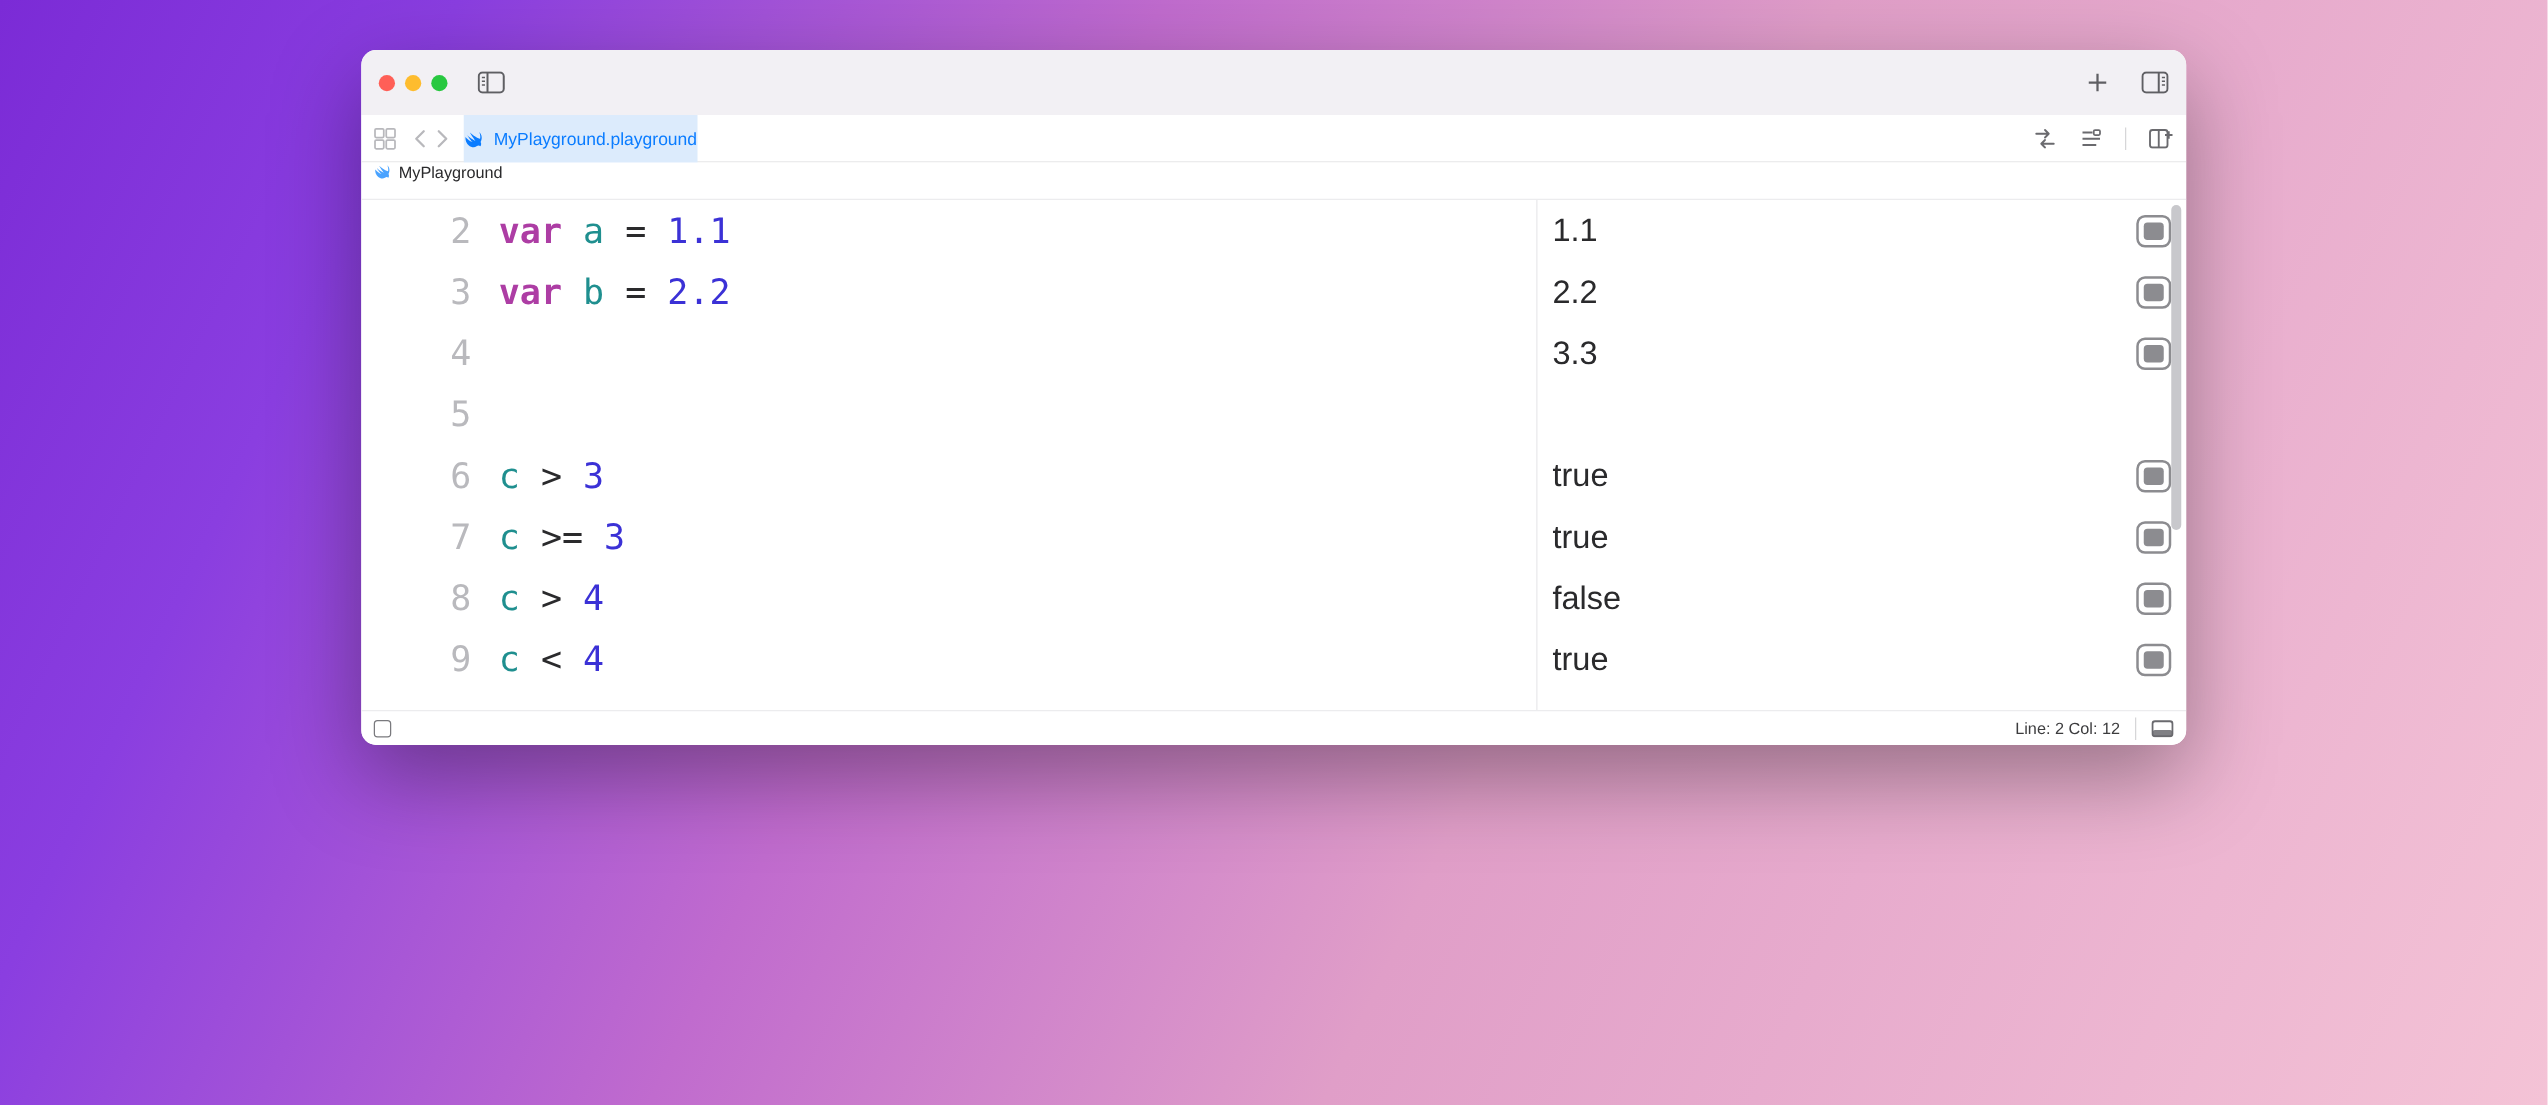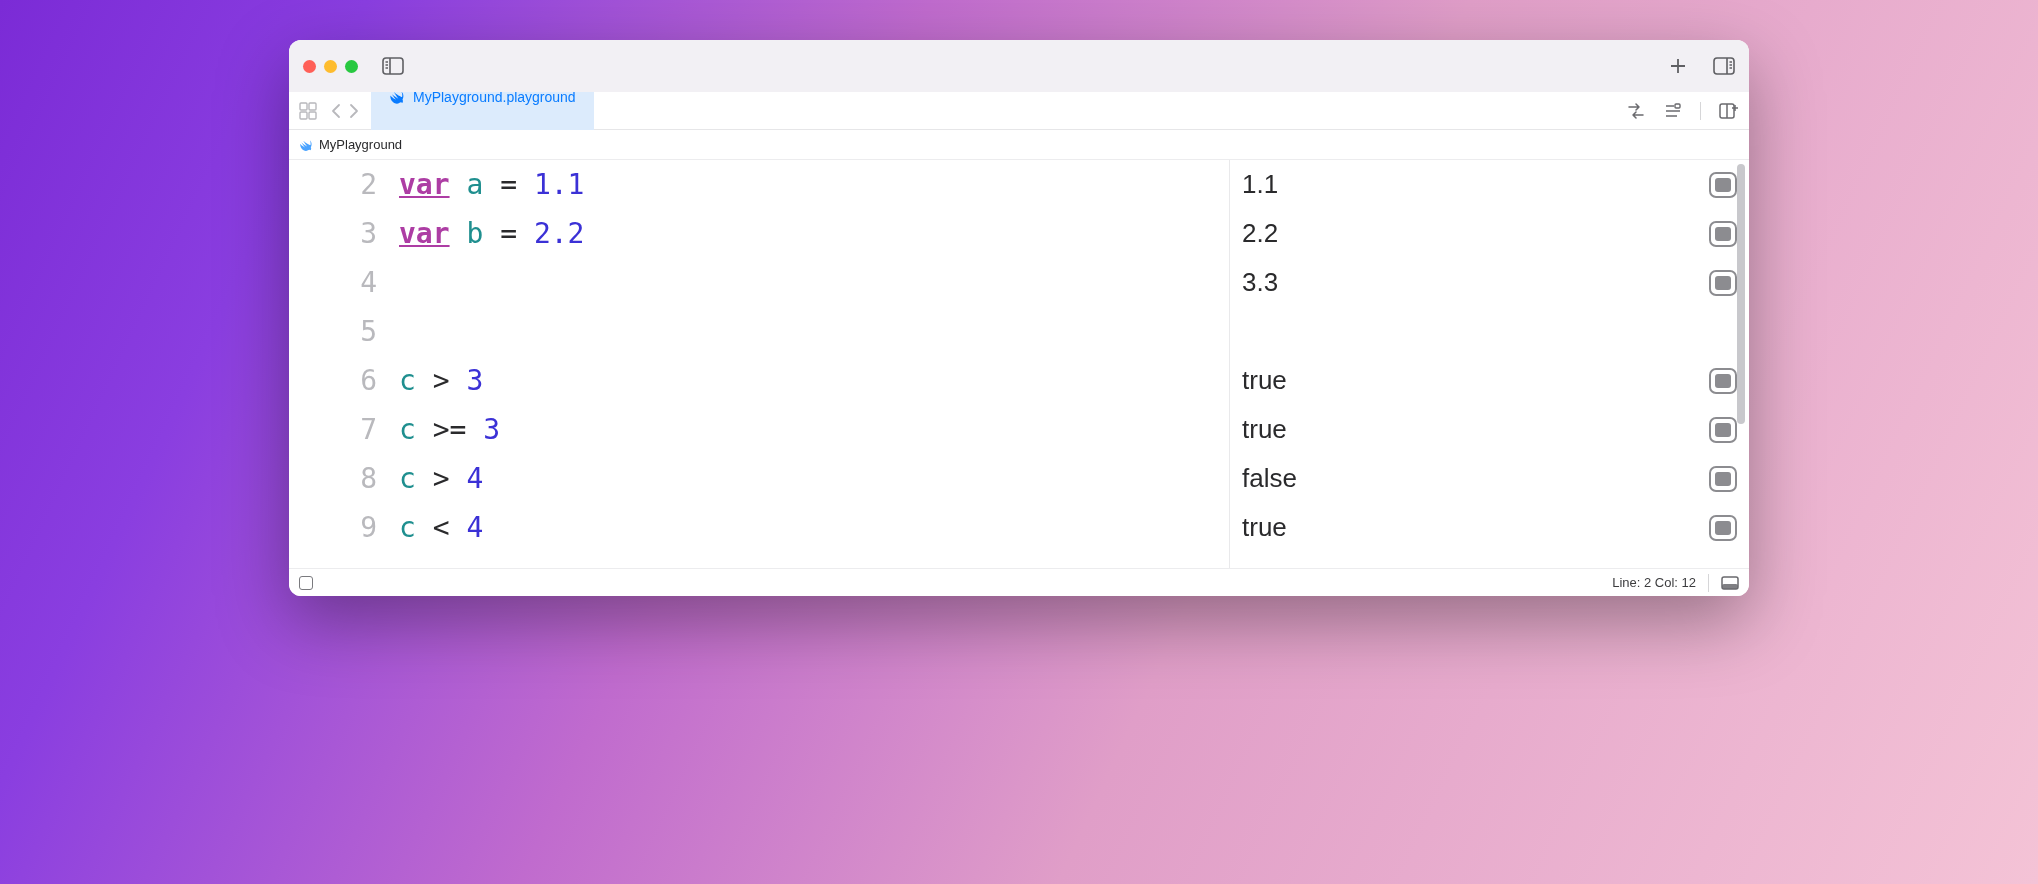--- a/index.html
+++ b/index.html
@@ -59,55 +59,55 @@
     padding: 0 10px;
   }
   .tab-left { display:flex; align-items:center; gap:8px; }
   .nav-dis { color:#b8b8bc; }
   .nav-arrows { display:flex; gap:0px; margin-left:4px; }
   .tab {
     margin-left: 10px;
     background: #dcebfc;
     color: #0a7cff;
     height: 44px;
-    display:flex; 
-    padding: 0 18px;
+    display:flex; align-items:center;
+    padding: 0 0;
     gap: 8px;
     font-size: 14px;
     border-top-left-radius: 0px;
     border-top-right-radius: 0px;
   }
   .tabbar-right { margin-left:auto; display:flex; align-items:center; gap:18px; color:#6a6a6e; }
   .vsep { width:1px; height:18px; background:#d6d6d8; }
 
   
   .breadcrumb {
     height: 30px; background:#ffffff; border-bottom:1px solid #ececee;
-    display:flex; align-items:center; padding:0 10px; gap:6px; font-size:13px; color:#2a2a2c;
+    display:flex; align-items:flex-start; padding:0 10px; gap:6px; font-size:13px; color:#2a2a2c;
   }
 
   
   .editor {
     display:flex;
     height: 408px;
     position:relative;
   }
   .code-col { flex: 0 0 940px; background:#fff; overflow:hidden; }
   .result-col { flex: 1; background:#fff; border-left:1px solid #e9e9eb; position:relative; }
   .codeline {
     display:flex;
     font-family: ui-monospace, "SF Mono", Menlo, Consolas, monospace;
     font-size: 28px;
     height: 49px;
     align-items:center;
     white-space: pre;
   }
   .ln { width:110px; text-align:right; color:#b9b9bd; padding-right:22px; font-weight:400; }
   .codetext { }
-  .tok-kw { color:#ad3da4; font-weight:600;text-decoration:underline; }
+  .tok-kw { color:#ad3da4; font-weight:600; }
   .tok-id { color:#1f8f8f; }
   .tok-op { color:#2a2a2c; }
   .tok-num { color:#3b31d6; }
 
   .resultline {
     height:49px; display:flex; align-items:center;
     font-family: -apple-system, BlinkMacSystemFont, Arial, sans-serif;
     font-size: 26px; color:#2a2a2c; padding-left:12px; padding-right: 56px;
     position:relative;
   }

